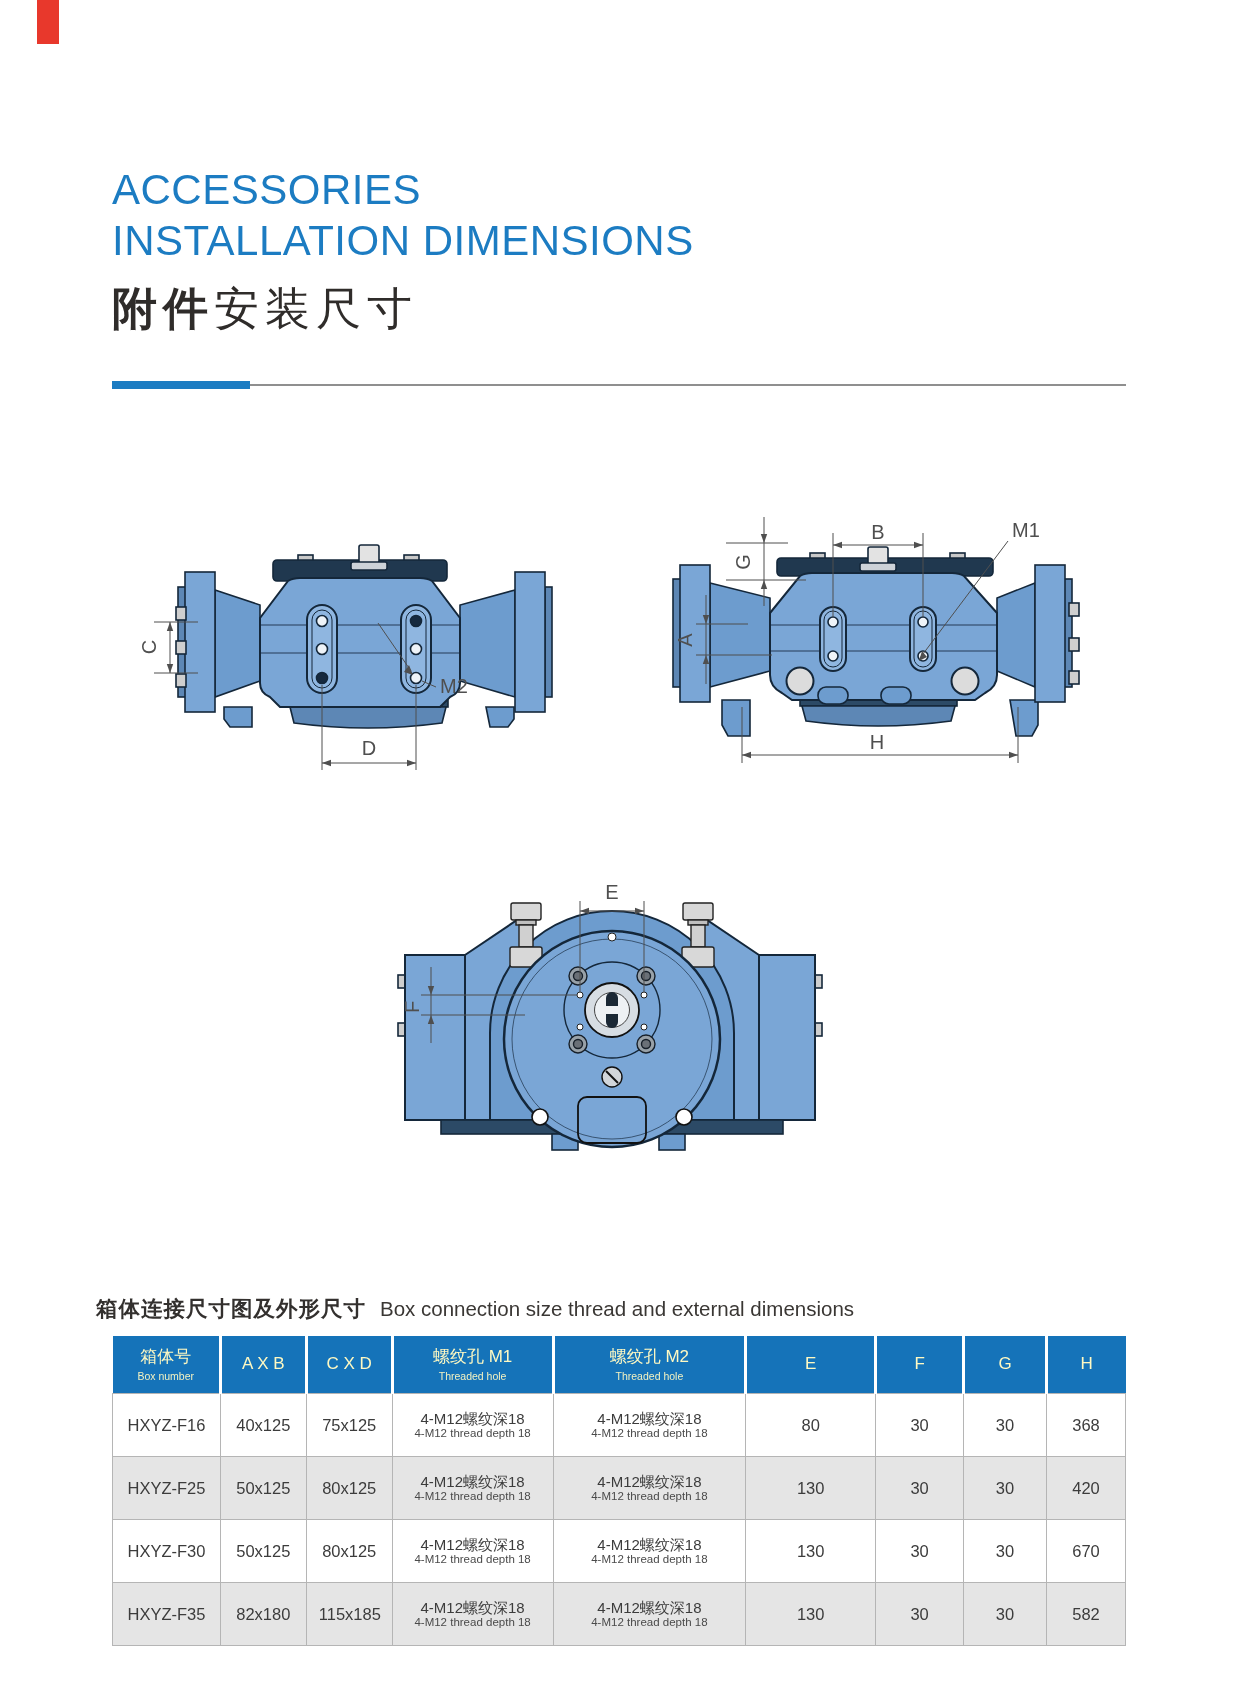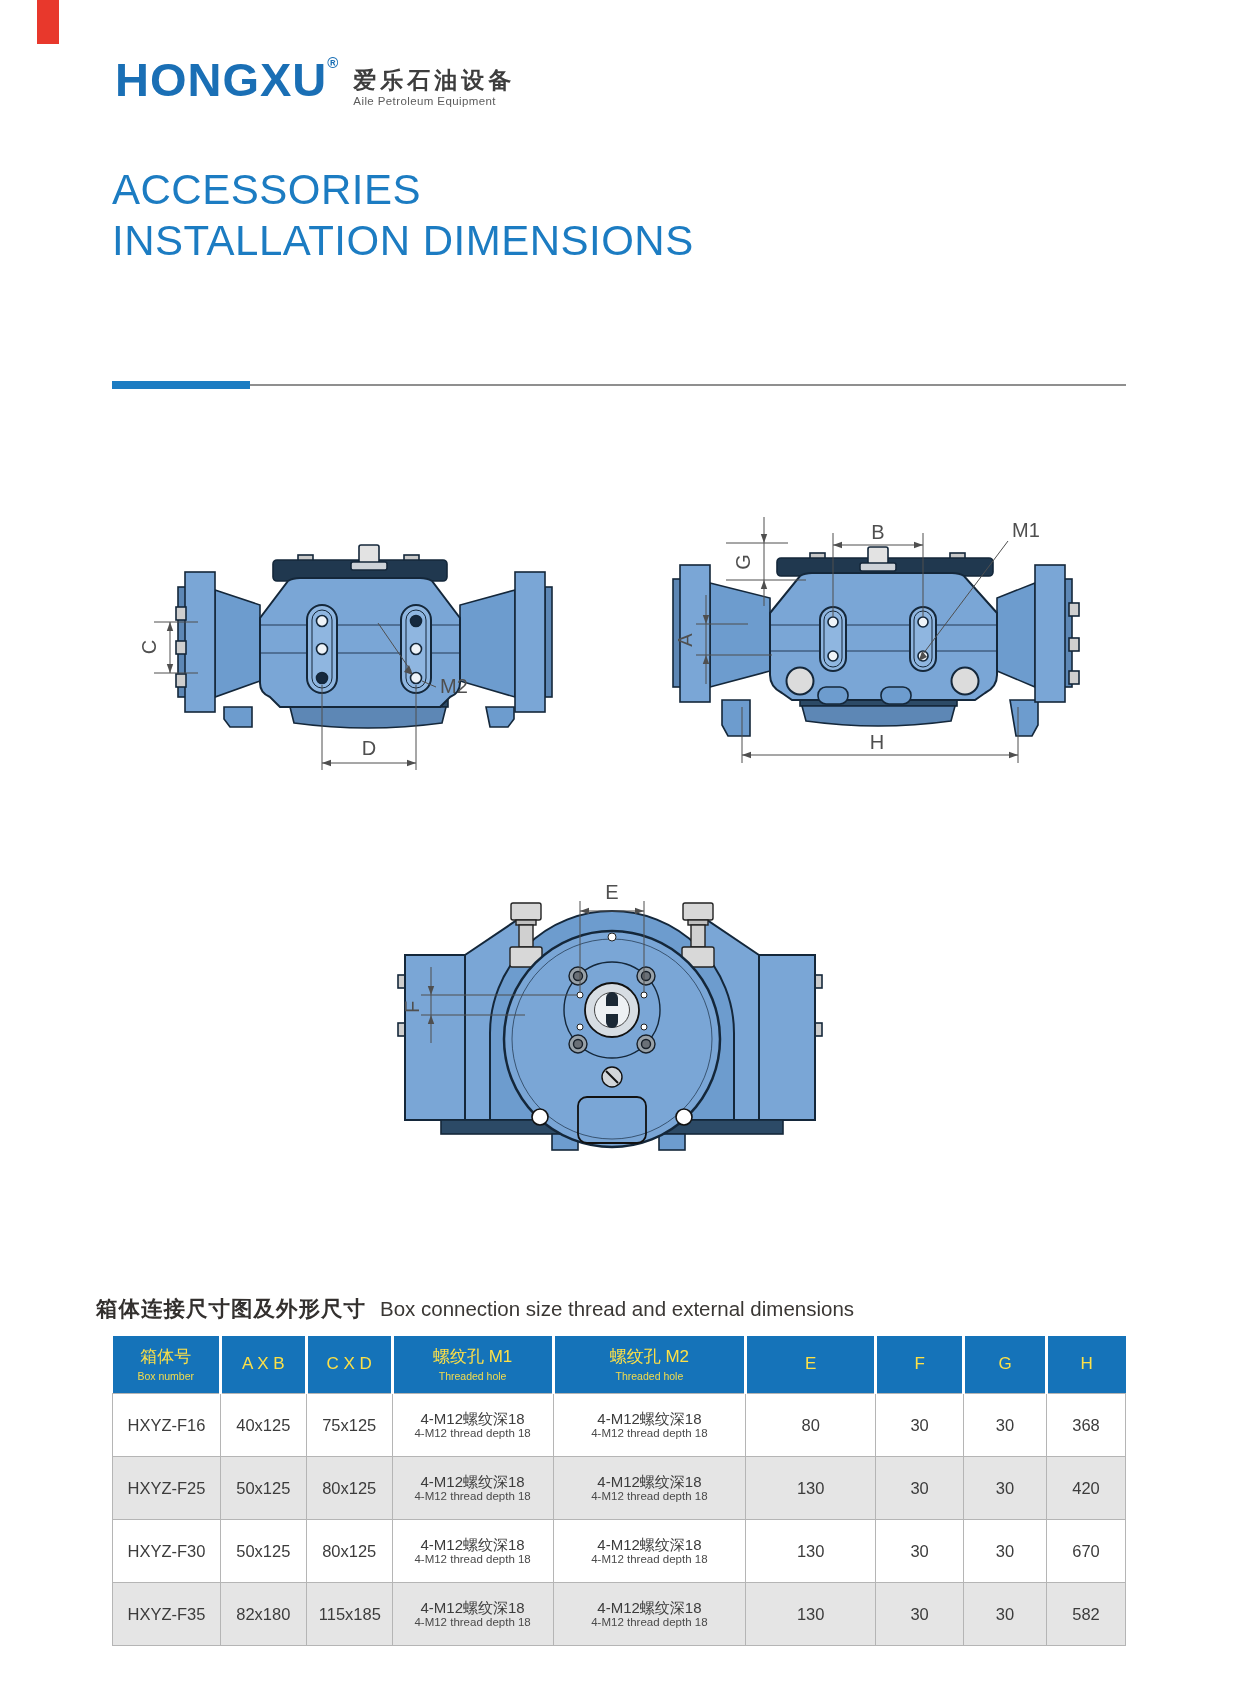--- a/index.html
+++ b/index.html
@@ -23,52 +23,46 @@
   
   #divider{left:112px;top:381px;width:1014px;height:8px;}
   #divider .thin{position:absolute;left:0;top:3px;width:100%;height:2px;background:#8f8f8f;}
   #divider .blue{position:absolute;left:0;top:0;width:138px;height:8px;background:#1c7cc2;}
   
   #section{left:96px;top:1294px;display:flex;align-items:baseline;gap:14px;}
   #section-cn{font-size:21.5px;font-weight:bold;color:#33302e;letter-spacing:1px;}
   #section-en{font-size:20.5px;color:#3a3734;}
   
   #spec-table{left:112px;top:1336px;width:1014px;border-collapse:collapse;table-layout:fixed;}
-  #spec-table th{background:#1573b9;color:#fde047;font-weight:normal;text-align:center;vertical-align:middle;
+  #spec-table th{background:#1573b9;color:#fef9c3;font-weight:normal;text-align:center;vertical-align:middle;
                  height:57px;padding:0;border-left:3px solid #fff;}
   #spec-table th:first-child{border-left:none;}
   #spec-table .h-main{font-size:17px;line-height:1.2;}
   #spec-table .h-sub{font-size:10.5px;opacity:.95;margin-top:2px;}
   #spec-table td{border:1px solid #b5b5b5;text-align:center;vertical-align:middle;height:38px;
                  color:#3c3c3c;font-size:16.5px;padding:12px;}
   #spec-table tr.alt td{background:#e5e5e5;}
   #spec-table .t-cn{font-size:15px;line-height:1.15;}
   #spec-table .t-en{font-size:11.5px;color:#4a4a4a;line-height:1.1;}
   
   svg text{font-family:"Liberation Sans","DejaVu Sans",sans-serif;}
   .dimtxt{font-size:20px;fill:#4f4f4f;}
 </style>
 </head>
 <body>
 
 <div id="page">
 
   <div id="red-tab" class="abs"></div>
 
-  <div id="logo" class="abs">
-    <div id="brand"><span>HONGXU</span><sup>®</sup></div>
-    <div id="logo-cn-wrap">
-      <div id="logo-cn">爱乐石油设备</div>
-      <div id="logo-en">Aile Petroleum Equipment</div>
-    </div>
-  </div>
 
   <div id="title" class="abs">
     <div class="title-en">ACCESSORIES</div>
     <div class="title-en">INSTALLATION DIMENSIONS</div>
+    <div id="title-cn"><span class="b">附件</span><span>安装尺寸</span></div>
   </div>
 
   <div id="divider" class="abs">
     <div class="thin"></div>
     <div class="blue"></div>
   </div>
 
   <svg class="abs" style="left:140px;top:475px" width="430" height="310" viewBox="0 0 430 310">
     <g stroke="#14273a" stroke-width="1.6" fill="#7aa6d6">
       <polygon points="84,232 112,232 112,252 90,252 84,244" fill="#6d9cce"></polygon>

